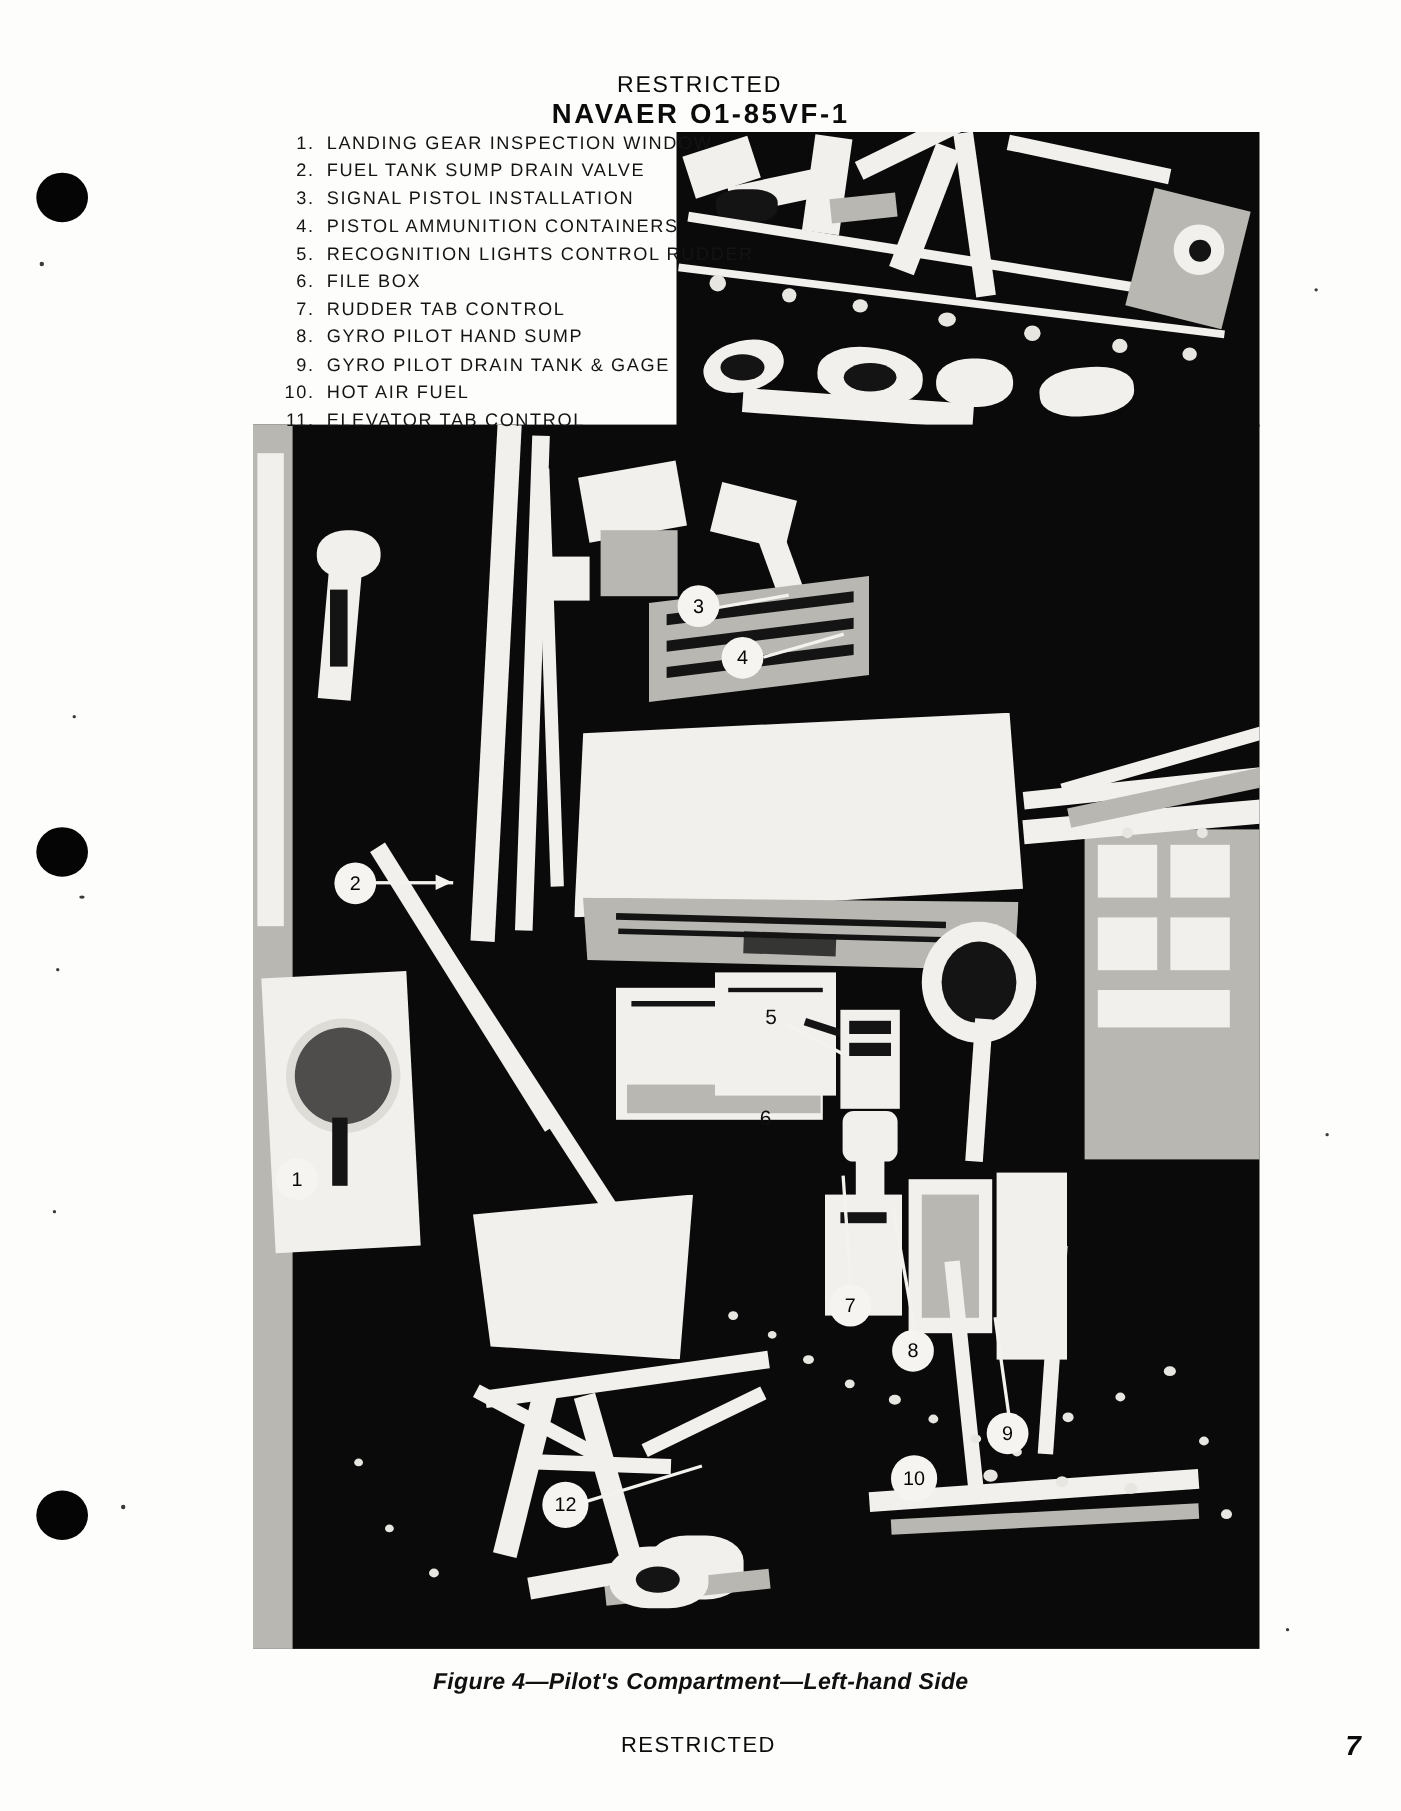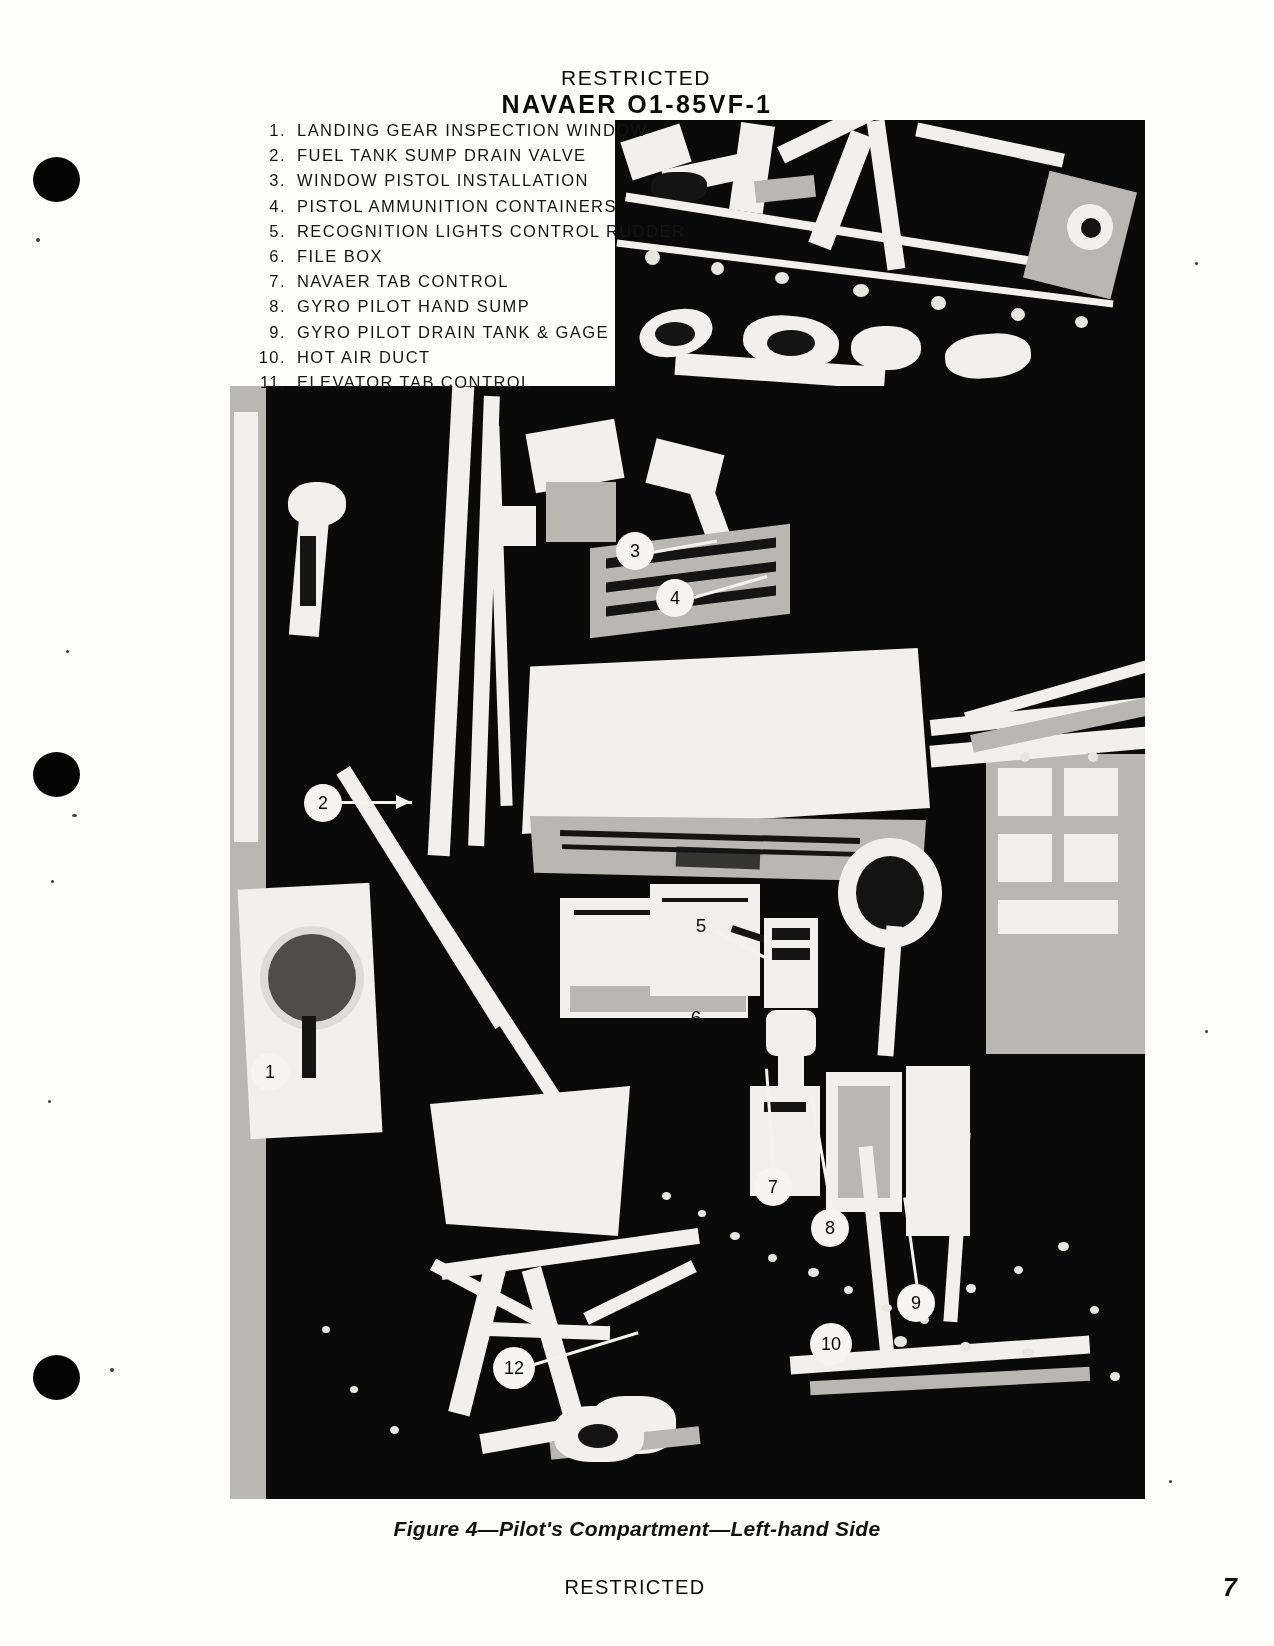--- a/index.html
+++ b/index.html
@@ -381,49 +381,49 @@
     <div class="leg-row">
       <span class="leg-num">1.</span>
       <span class="leg-label">LANDING GEAR INSPECTION WINDOW</span>
     </div>
     <div class="leg-row">
       <span class="leg-num">2.</span>
       <span class="leg-label">FUEL TANK SUMP DRAIN VALVE</span>
     </div>
     <div class="leg-row">
       <span class="leg-num">3.</span>
-      <span class="leg-label">WINDOW PISTOL INSTALLATION</span>
+      <span class="leg-label">SIGNAL PISTOL INSTALLATION</span>
     </div>
     <div class="leg-row">
       <span class="leg-num">4.</span>
       <span class="leg-label">PISTOL AMMUNITION CONTAINERS</span>
     </div>
     <div class="leg-row">
       <span class="leg-num">5.</span>
       <span class="leg-label">RECOGNITION LIGHTS CONTROL RUDDER</span>
     </div>
     <div class="leg-row">
       <span class="leg-num">6.</span>
       <span class="leg-label">FILE BOX</span>
     </div>
     <div class="leg-row">
       <span class="leg-num">7.</span>
-      <span class="leg-label">NAVAER TAB CONTROL</span>
+      <span class="leg-label">RUDDER TAB CONTROL</span>
     </div>
     <div class="leg-row">
       <span class="leg-num">8.</span>
       <span class="leg-label">GYRO PILOT HAND SUMP</span>
     </div>
     <div class="leg-row">
       <span class="leg-num">9.</span>
       <span class="leg-label">GYRO PILOT DRAIN TANK &amp; GAGE</span>
     </div>
     <div class="leg-row">
       <span class="leg-num">10.</span>
-      <span class="leg-label">HOT AIR DUCT</span>
+      <span class="leg-label">HOT AIR FUEL</span>
     </div>
     <div class="leg-row">
       <span class="leg-num">11.</span>
       <span class="leg-label">ELEVATOR TAB CONTROL</span>
     </div>
   </div>
 
   <div class="leader" style="left:338px;top:801px;width:74px;"></div>
   <div class="arrowhead" style="left:396px;top:795px;"></div>
   <div class="leader" style="left:652px;top:551px;width:66px;transform:rotate(-10deg);"></div>

